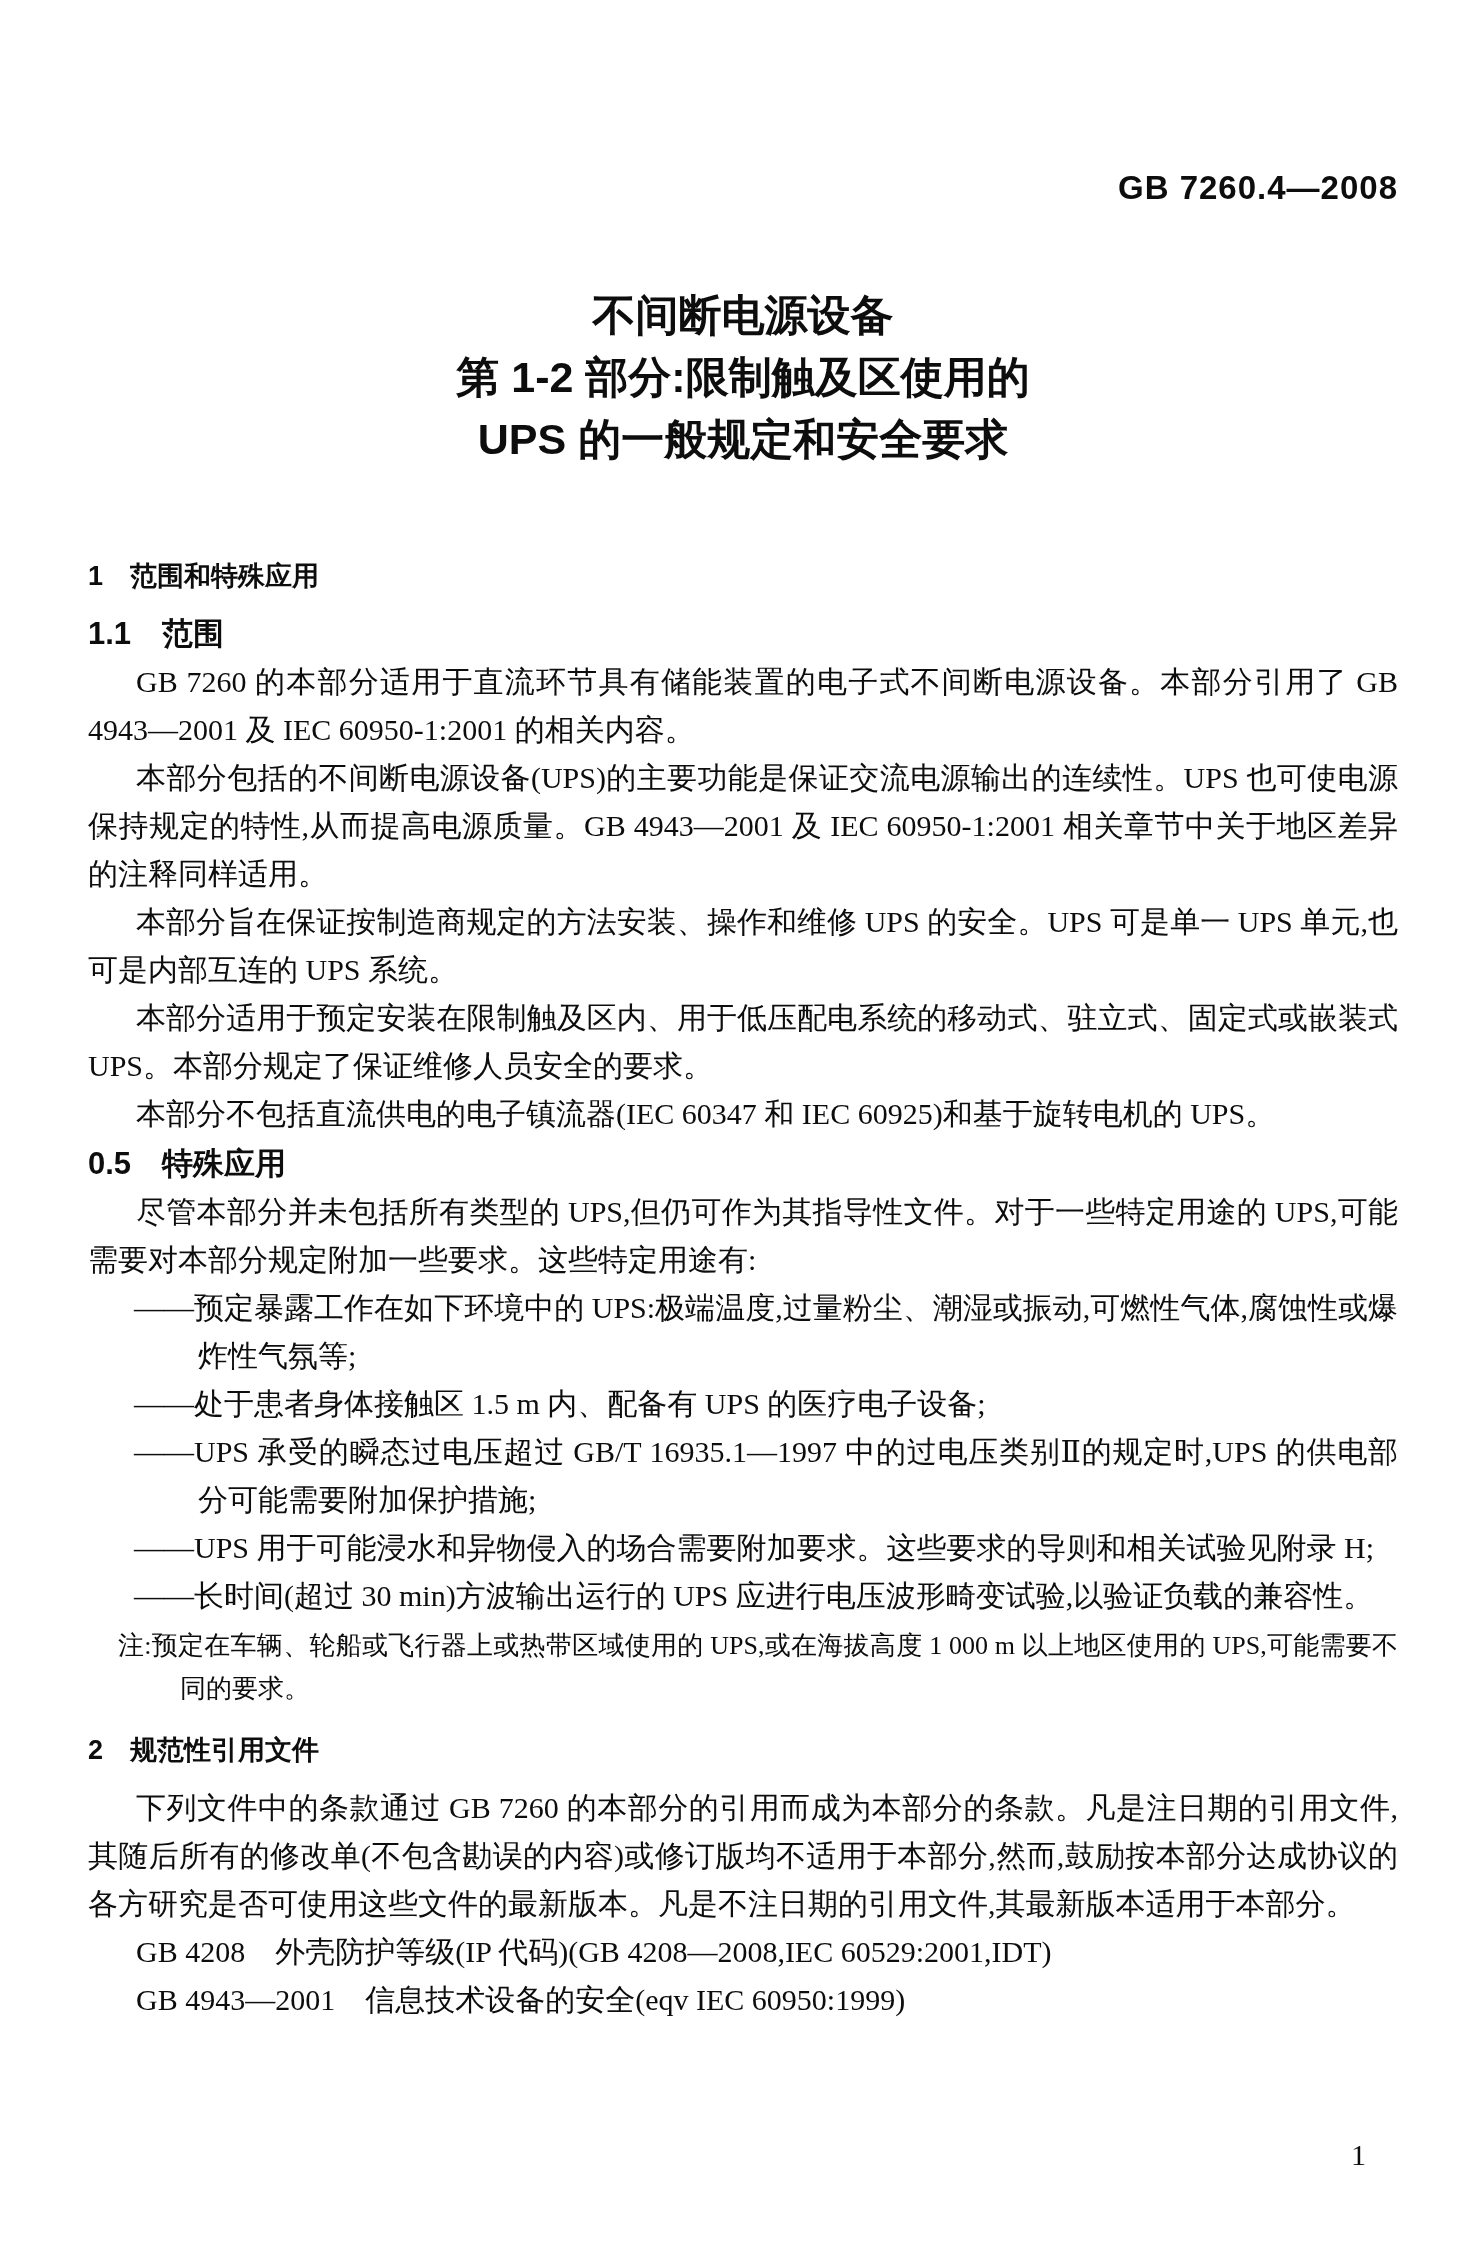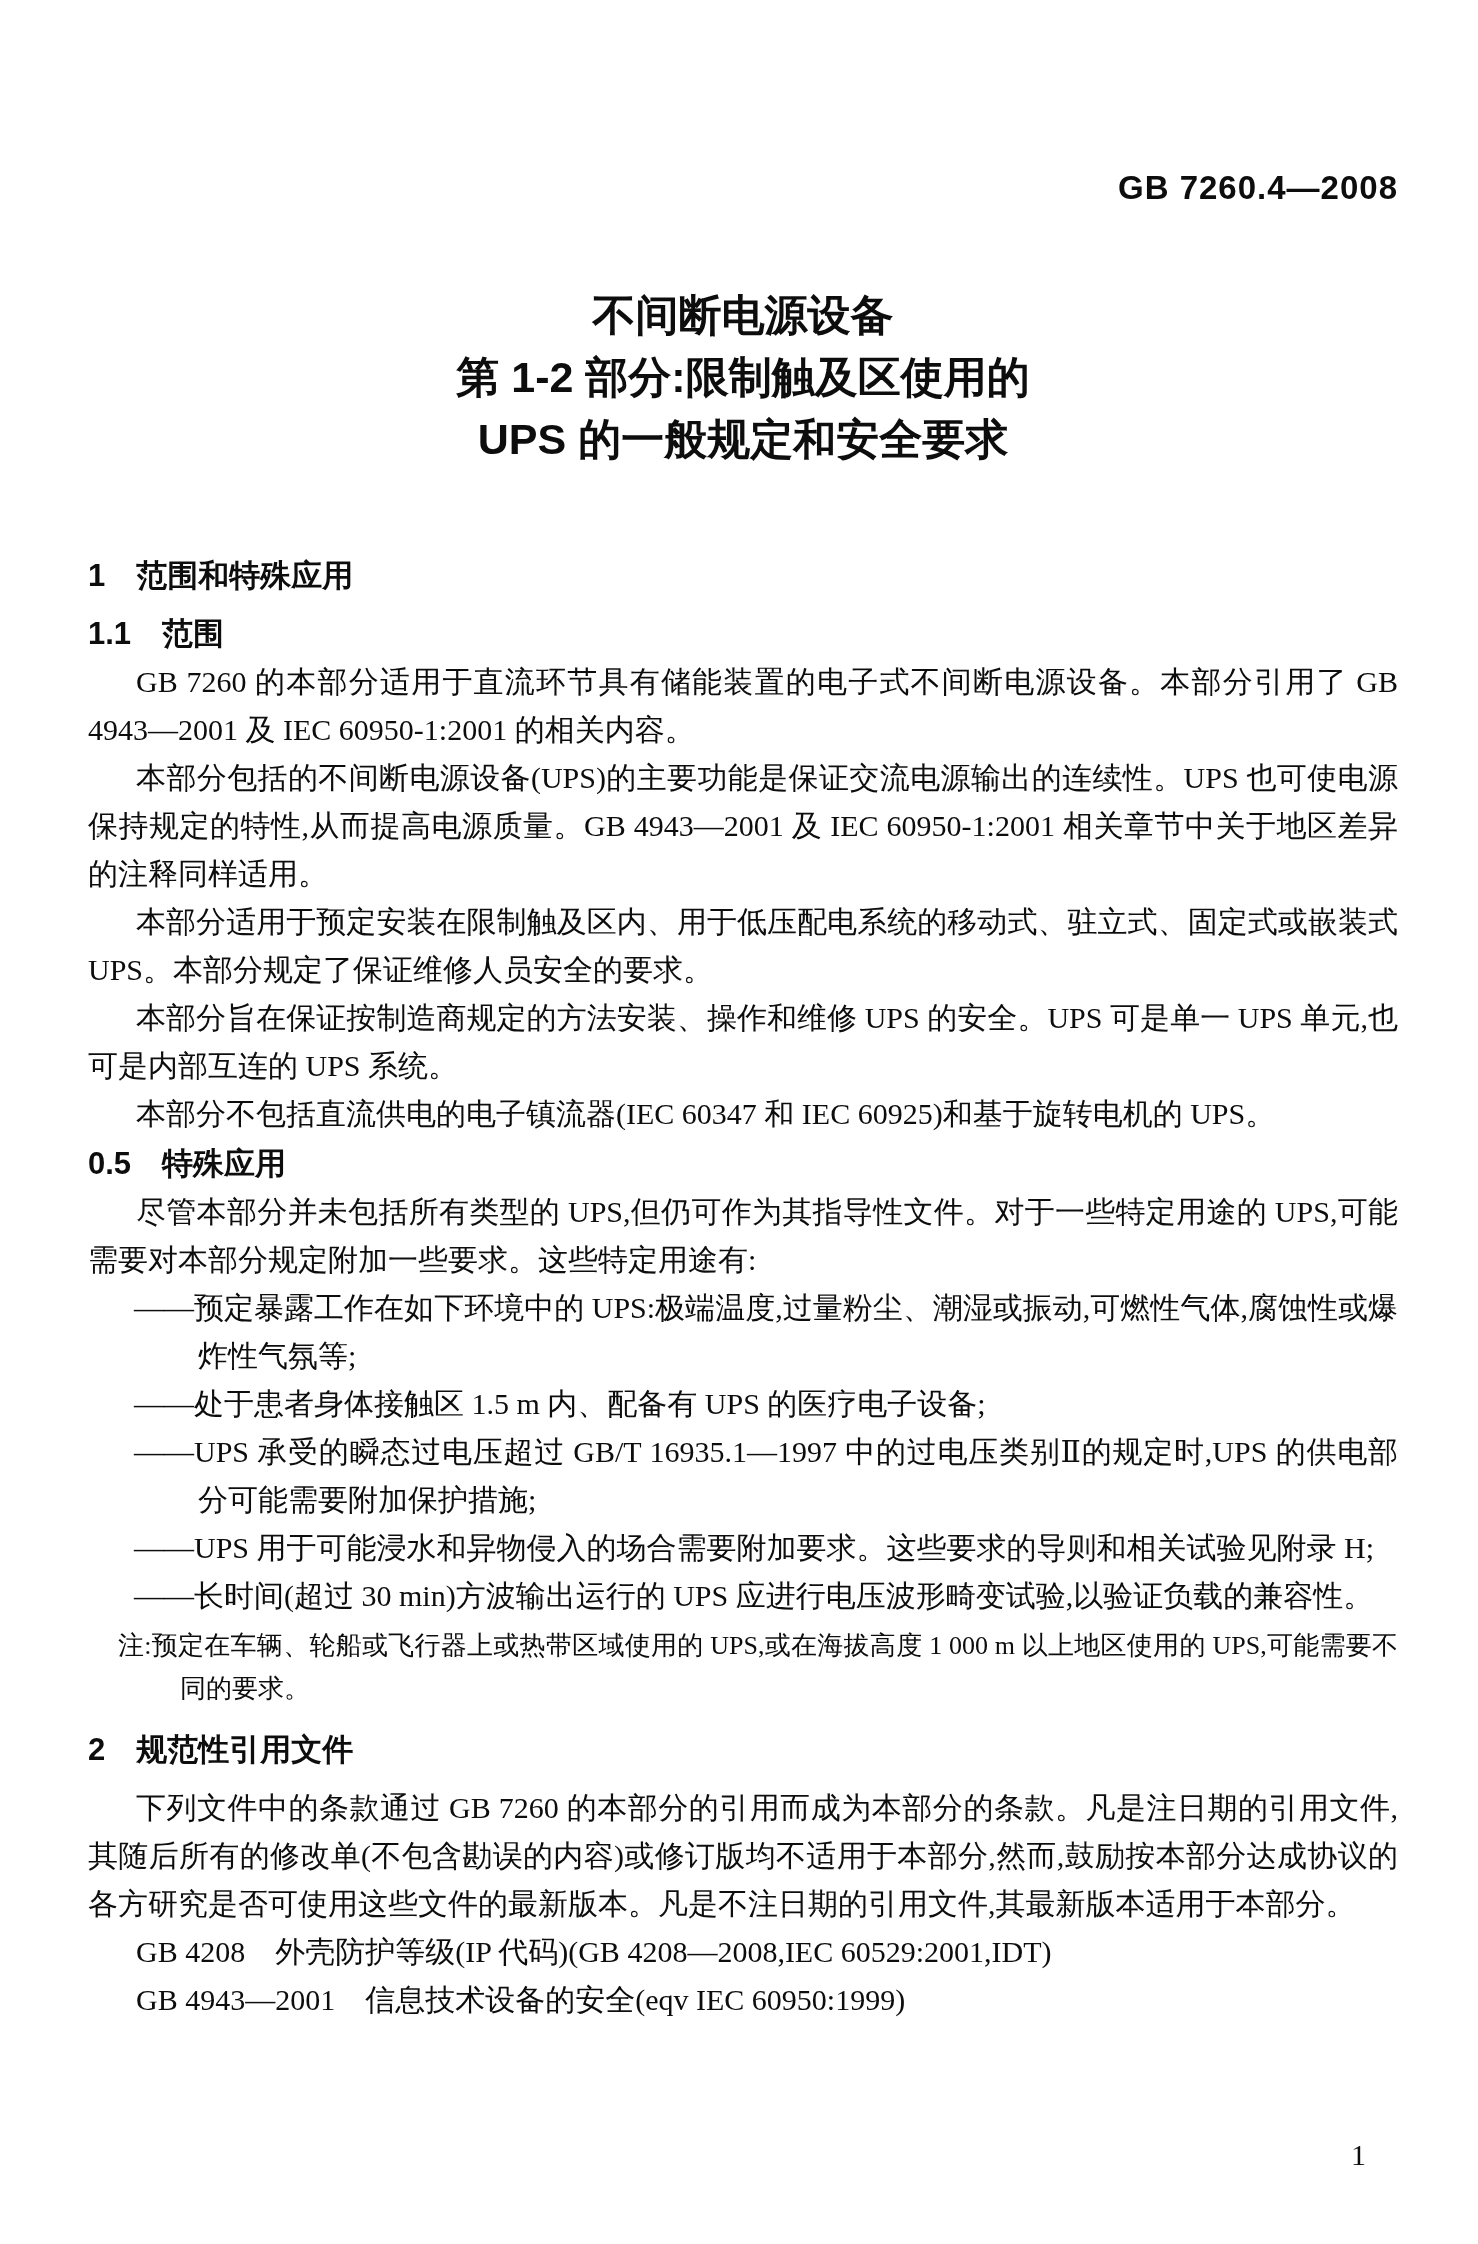--- a/index.html
+++ b/index.html
@@ -29,21 +29,21 @@
     text-align: center;
     font-family: "Liberation Sans", "DejaVu Sans", sans-serif;
     font-weight: 700;
     font-size: 43px;
     line-height: 62px;
   }
   .h-sec {
     margin: 0;
     font-family: "Liberation Sans", "DejaVu Sans", sans-serif;
     font-weight: 700;
-    font-size: 31px;
+    font-size: 27px;
     line-height: 48px;
   }
   .h-sec.first { margin-top: 82px; }
   .h-sub {
     margin: 10px 0 0 0;
     font-family: "Liberation Sans", "DejaVu Sans", sans-serif;
     font-weight: 700;
     font-size: 31px;
     line-height: 48px;
   }
@@ -94,22 +94,22 @@
     <div>UPS 的一般规定和安全要求</div>
   </div>
 
   <h2 class="h-sec first">1　范围和特殊应用</h2>
 
   <h3 class="h-sub">1.1　范围</h3>
 
   <div class="bodytext">
     <p class="para">GB 7260 的本部分适用于直流环节具有储能装置的电子式不间断电源设备。本部分引用了 GB 4943—2001 及 IEC 60950-1:2001 的相关内容。</p>
     <p class="para">本部分包括的不间断电源设备(UPS)的主要功能是保证交流电源输出的连续性。UPS 也可使电源保持规定的特性,从而提高电源质量。GB 4943—2001 及 IEC 60950-1:2001 相关章节中关于地区差异的注释同样适用。</p>
+    <p class="para">本部分旨在保证按制造商规定的方法安装、操作和维修 UPS 的安全。UPS 可是单一 UPS 单元,也可是内部互连的 UPS 系统。</p>
     <p class="para">本部分适用于预定安装在限制触及区内、用于低压配电系统的移动式、驻立式、固定式或嵌装式 UPS。本部分规定了保证维修人员安全的要求。</p>
-    <p class="para">本部分旨在保证按制造商规定的方法安装、操作和维修 UPS 的安全。UPS 可是单一 UPS 单元,也可是内部互连的 UPS 系统。</p>
     <p class="para">本部分不包括直流供电的电子镇流器(IEC 60347 和 IEC 60925)和基于旋转电机的 UPS。</p>
   </div>
 
   <h3 class="h-sub" style="margin-top:2px;">0.5　特殊应用</h3>
 
   <div class="bodytext">
     <p class="para">尽管本部分并未包括所有类型的 UPS,但仍可作为其指导性文件。对于一些特定用途的 UPS,可能需要对本部分规定附加一些要求。这些特定用途有:</p>
     <p class="bullet">——预定暴露工作在如下环境中的 UPS:极端温度,过量粉尘、潮湿或振动,可燃性气体,腐蚀性或爆炸性气氛等;</p>
     <p class="bullet">——处于患者身体接触区 1.5 m 内、配备有 UPS 的医疗电子设备;</p>
     <p class="bullet">——UPS 承受的瞬态过电压超过 GB/T 16935.1—1997 中的过电压类别Ⅱ的规定时,UPS 的供电部分可能需要附加保护措施;</p>

